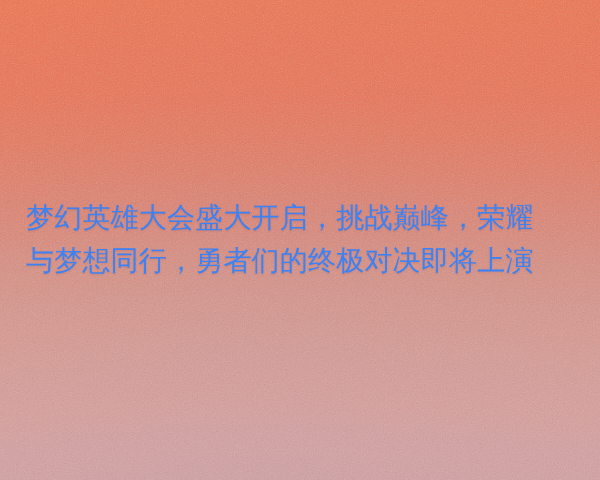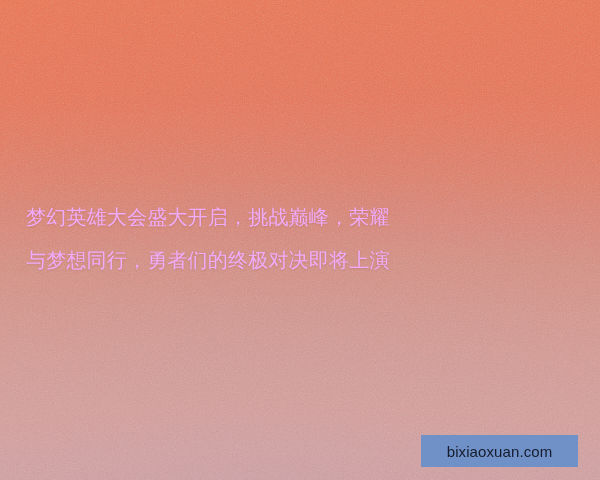--- a/index.html
+++ b/index.html
@@ -58,22 +58,22 @@
     pointer-events: none;
   }
   .bg-noise svg { display: block; width: 100%; height: 100%; }
 
   
   .headline {
     position: absolute;
     left: 26px;
     right: 20px;
     top: 196px;
-    color: #f0abfc;
-    font-size: 20px;
+    color: #3b82f6;
+    font-size: 28px;
     line-height: 43px;
     font-weight: 400;
     letter-spacing: 0.2px;
     white-space: pre-line;
     text-shadow: 0 1px 2px rgba(140, 60, 50, 0.18);
   }
 
   
   .watermark {
     position: absolute;
@@ -109,17 +109,14 @@
         <feTurbulence type="fractalNoise" baseFrequency="0.9" numOctaves="3" stitchTiles="stitch"></feTurbulence>
         <feColorMatrix type="saturate" values="0"></feColorMatrix>
       </filter>
       <rect width="600" height="480" filter="url(#grainFilter)"></rect>
     </svg>
   </div>
 
   <div class="headline">梦幻英雄大会盛大开启，挑战巅峰，荣耀
 与梦想同行，勇者们的终极对决即将上演</div>
 
-  <div class="watermark">
-    <span class="watermark-text">bixiaoxuan.com</span>
-  </div>
 
 </div>
 
 </body></html>

